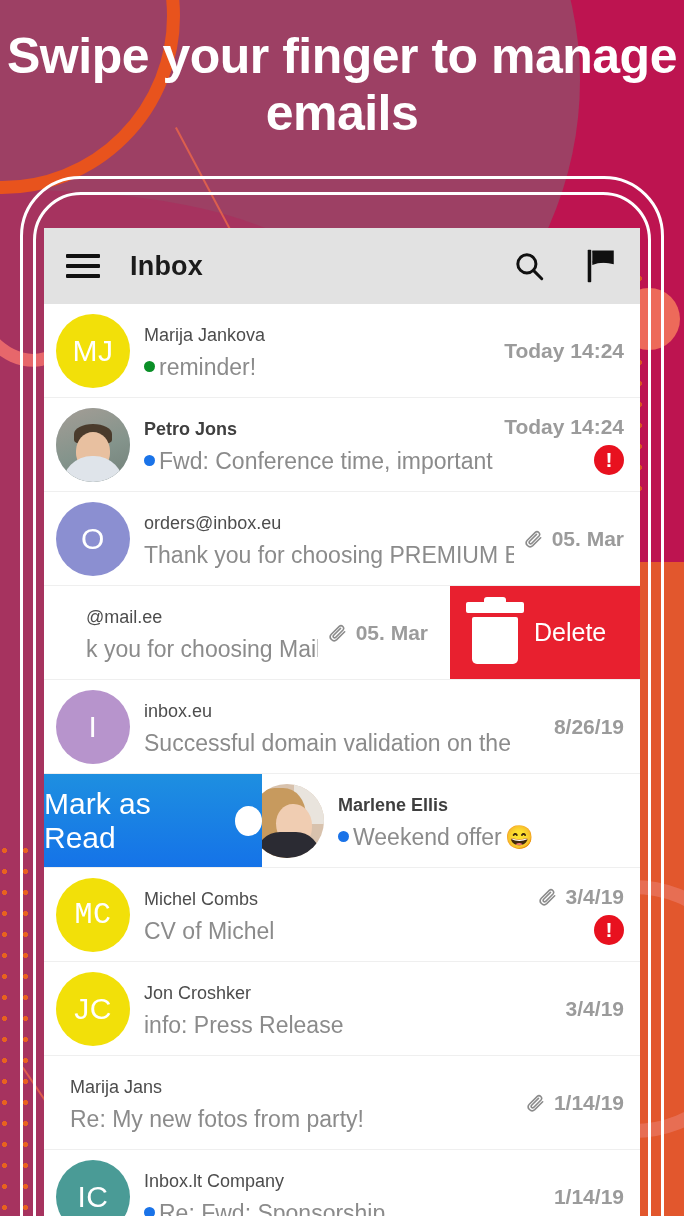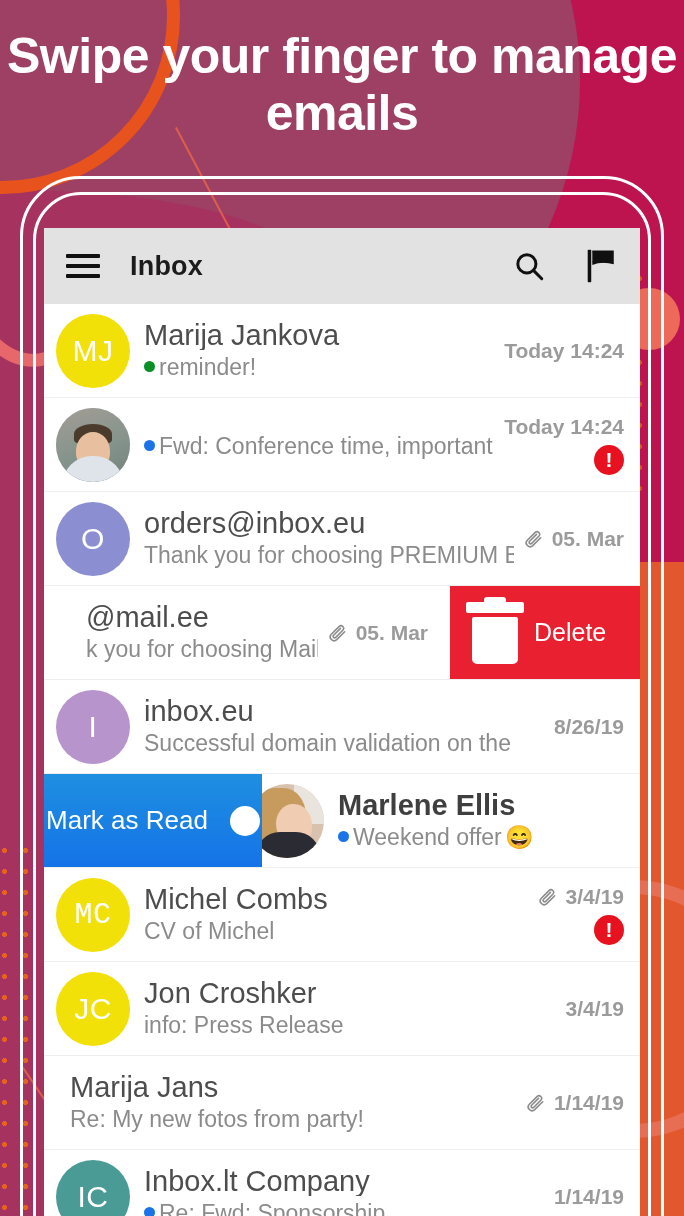--- a/index.html
+++ b/index.html
@@ -105,21 +105,21 @@
     position:relative;display:flex;align-items:center;
     height:94px;padding:0 16px 0 12px;box-sizing:border-box;
     background:#fff;border-bottom:1px solid #efefef;
   }
   .avatar{
     width:74px;height:74px;min-width:74px;border-radius:50%;
     display:flex;align-items:center;justify-content:center;
     color:#fff;font-size:30px;letter-spacing:.5px;overflow:hidden;position:relative;
   }
   .row-body{flex:1;min-width:0;margin-left:14px;padding-right:6px;}
-  .sender{font-size:29px;color:#4d4d4d;line-height:30px;white-space:nowrap;overflow:hidden;text-overflow:ellipsis;}
+  .sender{font-size:18px;color:#4d4d4d;line-height:30px;white-space:nowrap;overflow:hidden;text-overflow:ellipsis;}
   .sender.unread{font-weight:bold;color:#3f3f3f;}
   .subject{
     font-size:23px;color:#8b8b8b;line-height:30px;margin-top:2px;
     white-space:nowrap;overflow:hidden;text-overflow:ellipsis;display:flex;align-items:center;gap:4px;
   }
   .dot{width:11px;height:11px;border-radius:50%;min-width:11px;display:inline-block;}
   .row-meta{
     display:flex;flex-direction:column;align-items:flex-end;justify-content:center;
     min-width:104px;gap:6px;
   }
@@ -144,21 +144,21 @@
   .trash .lid{position:absolute;top:0;left:0;width:58px;height:11px;background:#fff;border-radius:2px;}
   .trash .handle{position:absolute;top:-5px;left:18px;width:22px;height:7px;background:#fff;border-radius:3px 3px 0 0;}
   .trash .can{position:absolute;top:15px;left:6px;width:46px;height:47px;background:#fff;border-radius:2px 2px 5px 5px;}
   .delete-label{color:#fff;font-size:25px;}
 
   .read-action{
     position:absolute;left:0;top:0;height:100%;width:218px;
     background:linear-gradient(180deg,#1e8fe0 0%,#1573e8 100%);
     display:flex;align-items:center;justify-content:center;gap:22px;z-index:2;
   }
-  .read-label{color:#fff;font-size:26px;}
+  .read-label{color:#fff;font-size:30px;}
   .read-circle{width:30px;height:30px;border-radius:50%;background:#fff;}
   .row.swiped-right .row-shift{margin-left:206px;display:flex;align-items:center;flex:1;min-width:0;}
 
   
   .ph-petro{background:#8d9aa5;}
   .ph-petro .face{position:absolute;left:50%;top:24px;transform:translateX(-50%);width:34px;height:38px;border-radius:50% 50% 45% 45%;background:#e8c0a0;}
   .ph-petro .hair{position:absolute;left:50%;top:16px;transform:translateX(-50%);width:38px;height:20px;border-radius:50% 50% 20% 20%;background:#4a3b2c;}
   .ph-petro .body{position:absolute;left:50%;bottom:-4px;transform:translateX(-50%);width:62px;height:30px;border-radius:30px 30px 0 0;background:#dfe4ea;}
   .ph-petro .shade{position:absolute;inset:0;background:linear-gradient(160deg,#b7a089 0%,#7d8f77 55%,#5c6b55 100%);opacity:.55;}
 
@@ -243,20 +243,21 @@
     </div>
 
     <div class="row">
       <div class="avatar ph-petro">
         <div class="shade"></div>
         <div class="hair"></div>
         <div class="face"></div>
         <div class="body"></div>
       </div>
       <div class="row-body">
+        <div class="sender unread">Petro Jons</div>
         <div class="subject">
           <span class="dot" style="background:#1a73e8;"></span>
           <span>Fwd: Conference time, important</span>
         </div>
       </div>
       <div class="row-meta">
         <div class="meta-top">
           <span class="date">Today 14:24</span>
         </div>
         <div class="important">!</div>

